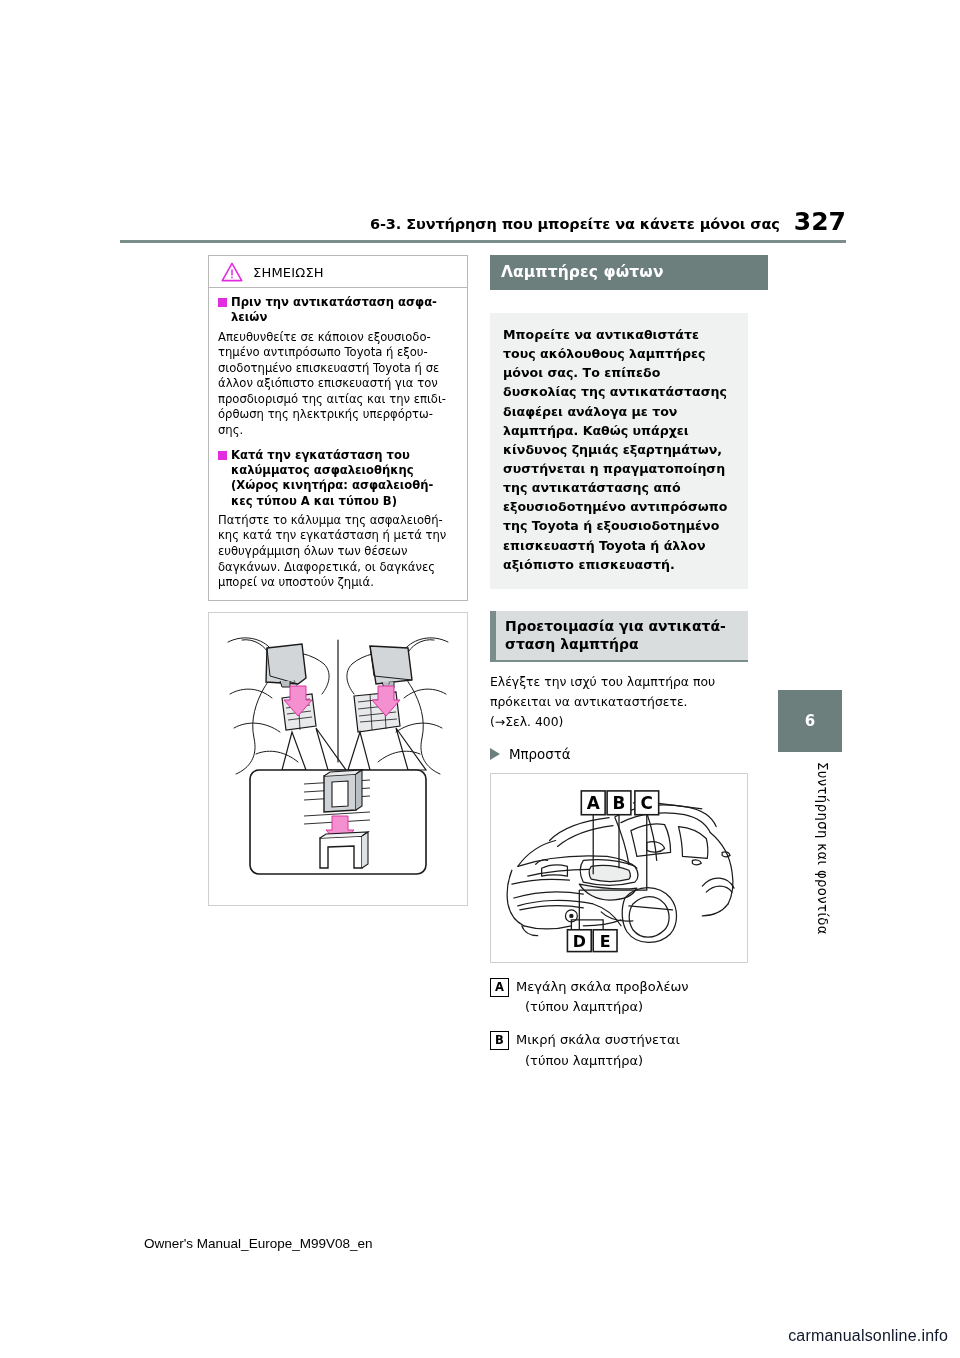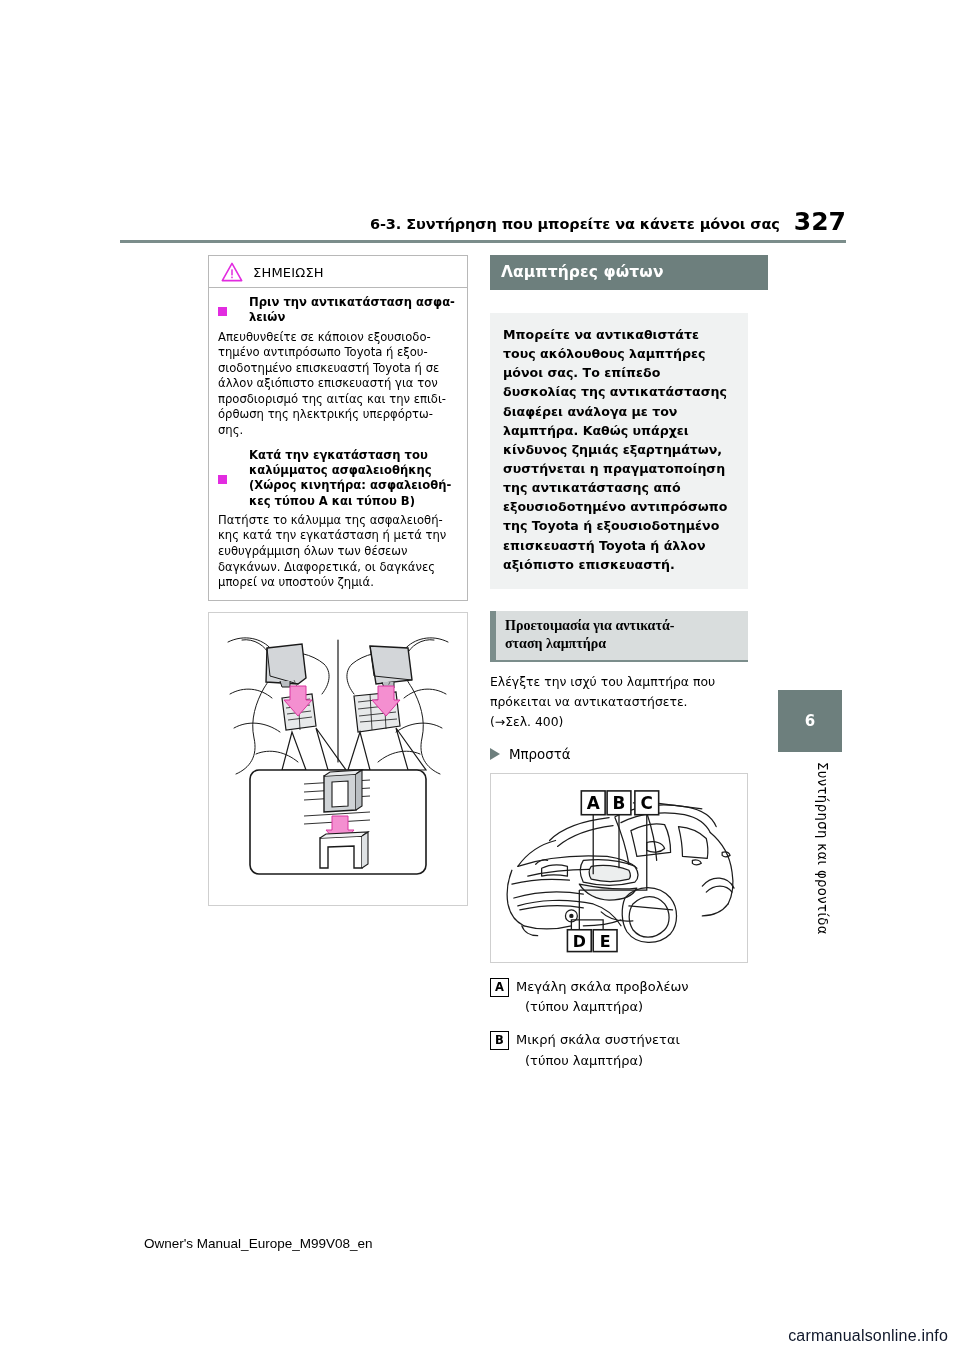--- a/index.html
+++ b/index.html
@@ -84,22 +84,22 @@
   .notice-title-text {
     font-size: 13px;
     letter-spacing: 0.2px;
     color: #000;
   }
   .notice-body {
     padding: 7px 9px 9px 9px;
   }
   .bullet-head {
     display: flex;
-    align-items: center;
-    gap: 22px;
+    align-items: flex-start;
+    gap: 4px;
     font-weight: bold;
     font-size: 11.6px;
     line-height: 1.32;
     margin-bottom: 4px;
   }
   .bullet-sq {
     width: 9px;
     height: 9px;
     background: #e22ce0;
     flex: 0 0 9px;
@@ -411,21 +411,21 @@
 </div>
 
 <div class="col-right">
 
   <div class="sec-bar">Λαμπτήρες φώτων</div>
 
   <div class="info-panel">
     <p>Μπορείτε να αντικαθιστάτε τους ακόλουθους λαμπτήρες μόνοι σας. Το επίπεδο δυσκολίας της αντικατάστασης διαφέρει ανάλογα με τον λαμπτήρα. Καθώς υπάρχει κίνδυνος ζημιάς εξαρτημάτων, συστήνεται η πραγματοποίηση της αντικατάστασης από εξουσιοδοτημένο αντιπρόσωπο της Toyota ή εξουσιοδοτημένο επισκευαστή Toyota ή άλλον αξιόπιστο επισκευαστή.</p>
   </div>
 
-  <div class="sub-head" style="white-space: pre-line; font-family: Liberation Serif, serif;">Προετοιμασία για αντικατά-
+  <div class="sub-head" style="white-space: pre-line;">Προετοιμασία για αντικατά-
 σταση λαμπτήρα</div>
   <p class="body-text" style="white-space: pre-line;">Ελέγξτε την ισχύ του λαμπτήρα που πρόκειται να αντικαταστήσετε.
 (→Σελ. 400)</p>
 
 
   <div class="tri-head">
     <span class="tri-mark"></span>
     <span>Μπροστά</span>
   </div>
 

